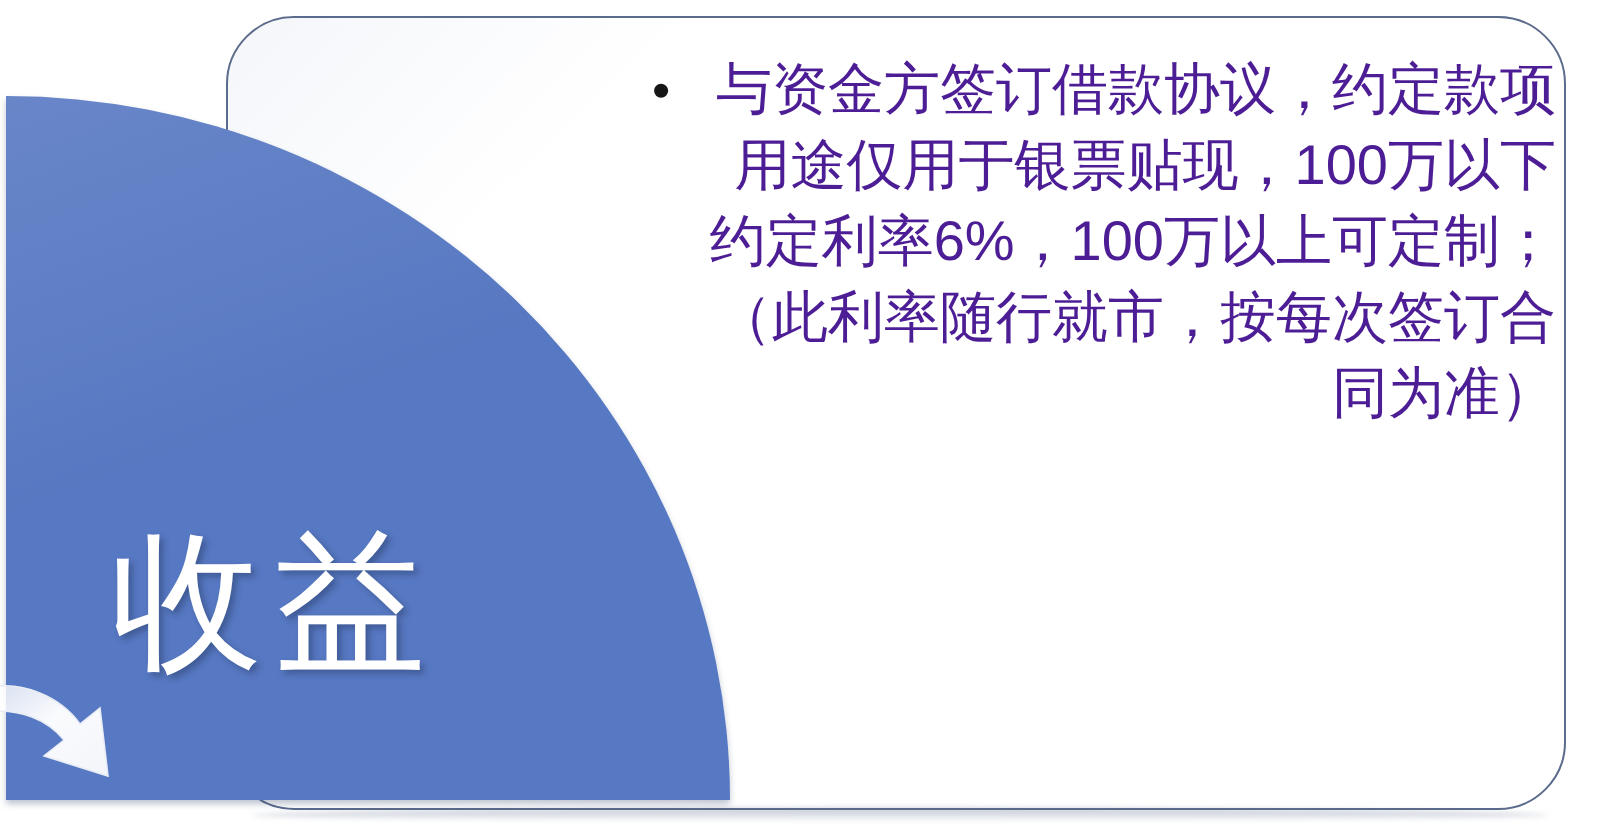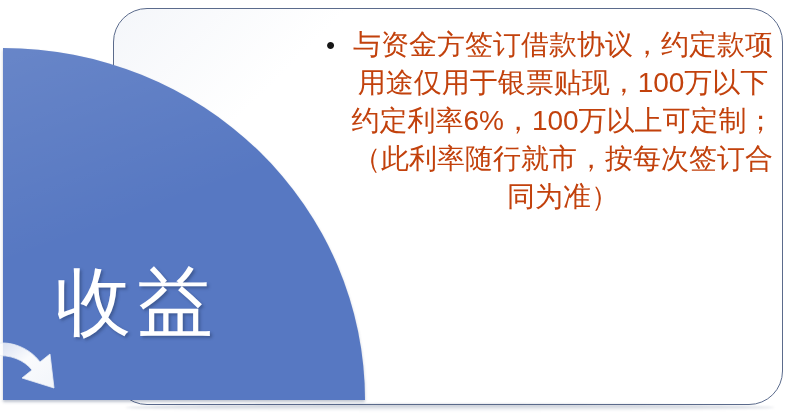--- a/index.html
+++ b/index.html
@@ -101,24 +101,24 @@
     width: 22px;
     font-size: 26px;
     line-height: 38px;
     color: #161616;
     text-align: left;
   }
   .bullet-text {
     flex: 1 1 auto;
     font-size: 28px;
     line-height: 38px;
-    color: #c2410c;
+    color: #4c1d95;
     letter-spacing: 0px;
     word-break: break-all;
-    text-align: center;
+    text-align: right;
   }
 </style>
 </head>
 <body>
 
 <div id="slide">
 
   <div class="content-panel"></div>
   <div class="panel-shadow"></div>
 

